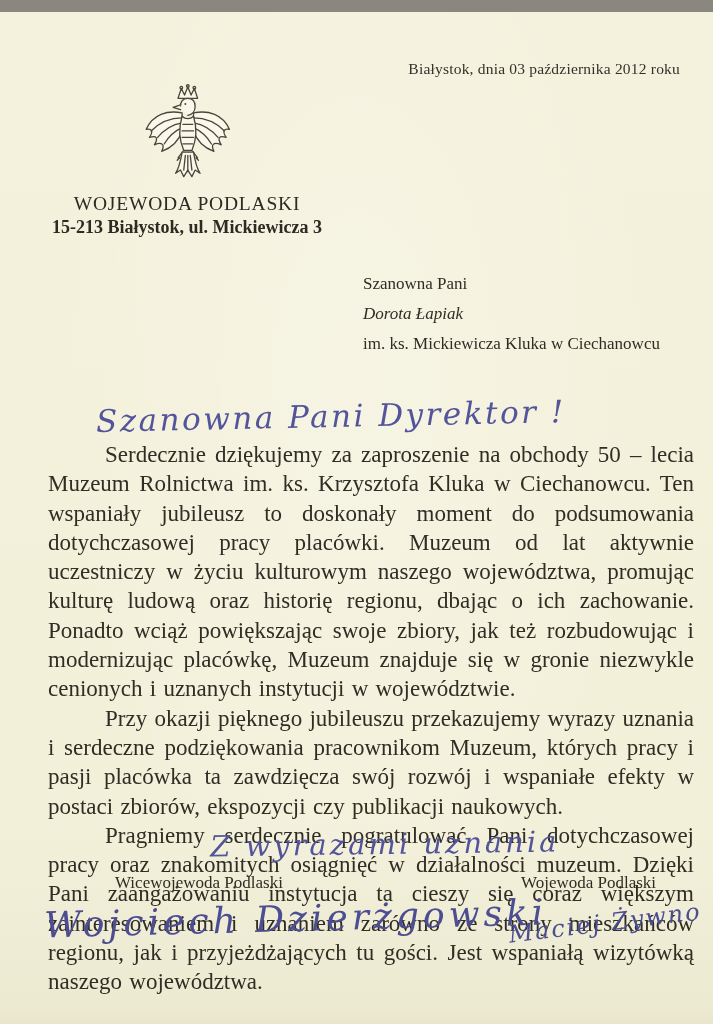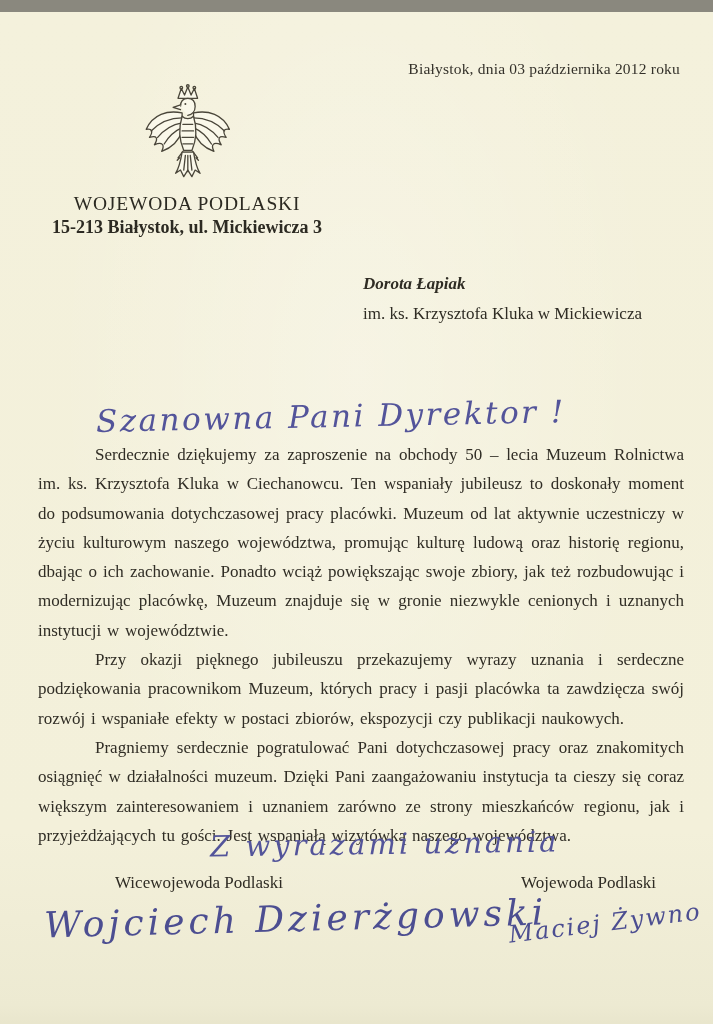--- a/index.html
+++ b/index.html
@@ -48,42 +48,42 @@
     white-space: nowrap;
   }
 
   .recipient {
     position: absolute;
     left: 363px; top: 257px;
     font-size: 17px;
     line-height: 29.8px;
     color: #2f2c24;
   }
-  .recipient .name { font-weight: bold; font-style: italic; }
+  .recipient .name { font-weight: normal; font-style: italic; }
 
   .handwriting {
     font-family: "DejaVu Serif", serif;
     font-style: italic;
     color: #53549a;
   }
 
   .salutation {
     position: absolute;
     left: 96px; top: 386px;
     font-size: 31px;
     letter-spacing: 2.5px;
     transform: rotate(-1.2deg);
     white-space: nowrap;
   }
 
   .letter-body {
     position: absolute;
-    left: 38px; top: 428px;
+    left: 48px; top: 428px;
     width: 646px;
-    font-size: 17px;
+    font-size: 23px;
     line-height: 29.3px;
     text-align: justify;
     color: #302d25;
     word-spacing: 1.5px;
   }
   .letter-body p { margin: 0; text-indent: 57px; }
 
   .closing {
     position: absolute;
     left: 210px; top: 815px;
@@ -156,22 +156,23 @@
 
         <path d="M54 86 C52 98 50 106 46 112 L52 108 L56 116 L61 108 L66 116 L70 108 L76 112 C72 106 70 98 68 86 Z" fill="#faf8ea"></path>
         <path d="M58 90 L56 108 M61 90 L61 110 M64 90 L66 108"></path>
       </g>
     </svg>
     <div class="sender-name">WOJEWODA PODLASKI</div>
     <div class="sender-address">15-213 Białystok, ul. Mickiewicza 3</div>
   </div>
 
   <div class="recipient">
+    <div>Szanowna Pani</div>
     <div class="name">Dorota Łapiak</div>
-    <div>im. ks. Krzysztofa Kluka w Mickiewicza</div>
+    <div>im. ks. Mickiewicza Kluka w Ciechanowcu</div>
   </div>
 
   <div class="salutation handwriting">Szanowna Pani Dyrektor !</div>
 
   <div class="letter-body">
     <p>Serdecznie dziękujemy za zaproszenie na obchody 50 – lecia Muzeum Rolnictwa im. ks. Krzysztofa Kluka w Ciechanowcu. Ten wspaniały jubileusz to doskonały moment do podsumowania dotychczasowej pracy placówki. Muzeum od lat aktywnie uczestniczy w życiu kulturowym naszego województwa, promując kulturę ludową oraz historię regionu, dbając o ich zachowanie. Ponadto wciąż powiększając swoje zbiory, jak też rozbudowując i modernizując placówkę, Muzeum znajduje się w gronie niezwykle cenionych i uznanych instytucji w województwie.</p>
     <p>Przy okazji pięknego jubileuszu przekazujemy wyrazy uznania i serdeczne podziękowania pracownikom Muzeum, których pracy i pasji placówka ta zawdzięcza swój rozwój i wspaniałe efekty w postaci zbiorów, ekspozycji czy publikacji naukowych.</p>
     <p>Pragniemy serdecznie pogratulować Pani dotychczasowej pracy oraz znakomitych osiągnięć w działalności muzeum. Dzięki Pani zaangażowaniu instytucja ta cieszy się coraz większym zainteresowaniem i uznaniem zarówno ze strony mieszkańców regionu, jak i przyjeżdżających tu gości. Jest wspaniałą wizytówką naszego województwa.</p>
   </div>
 

